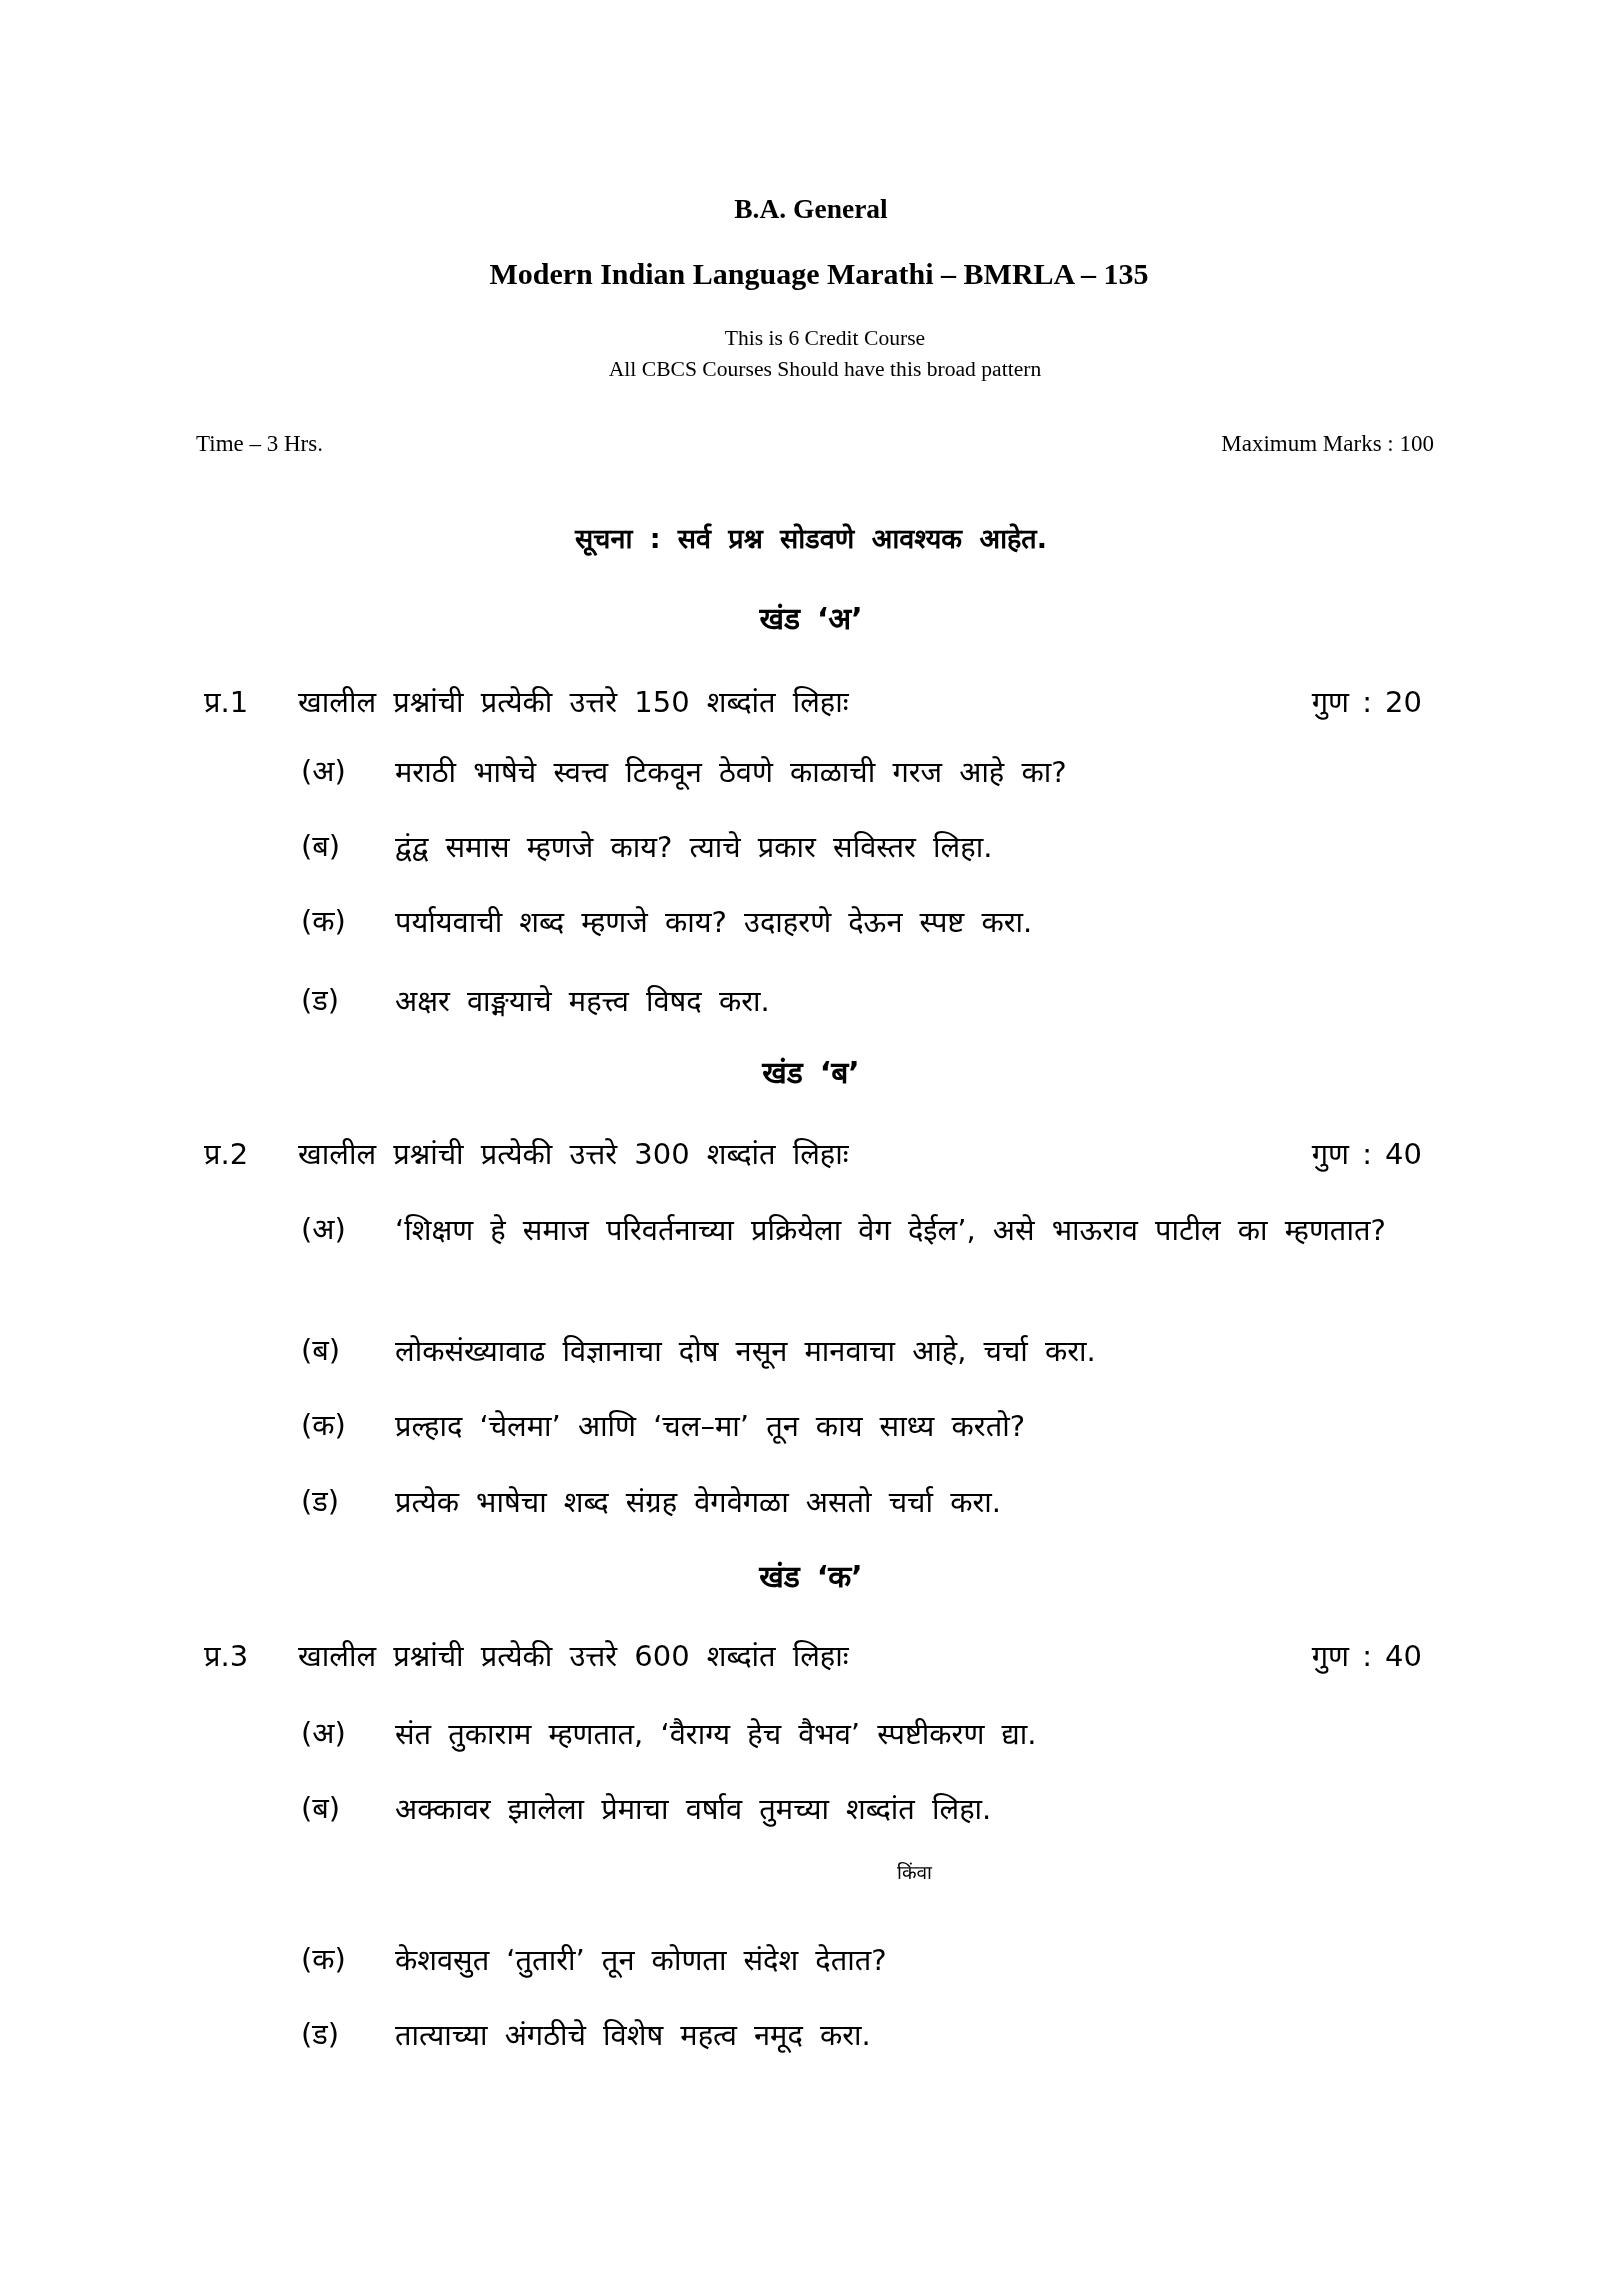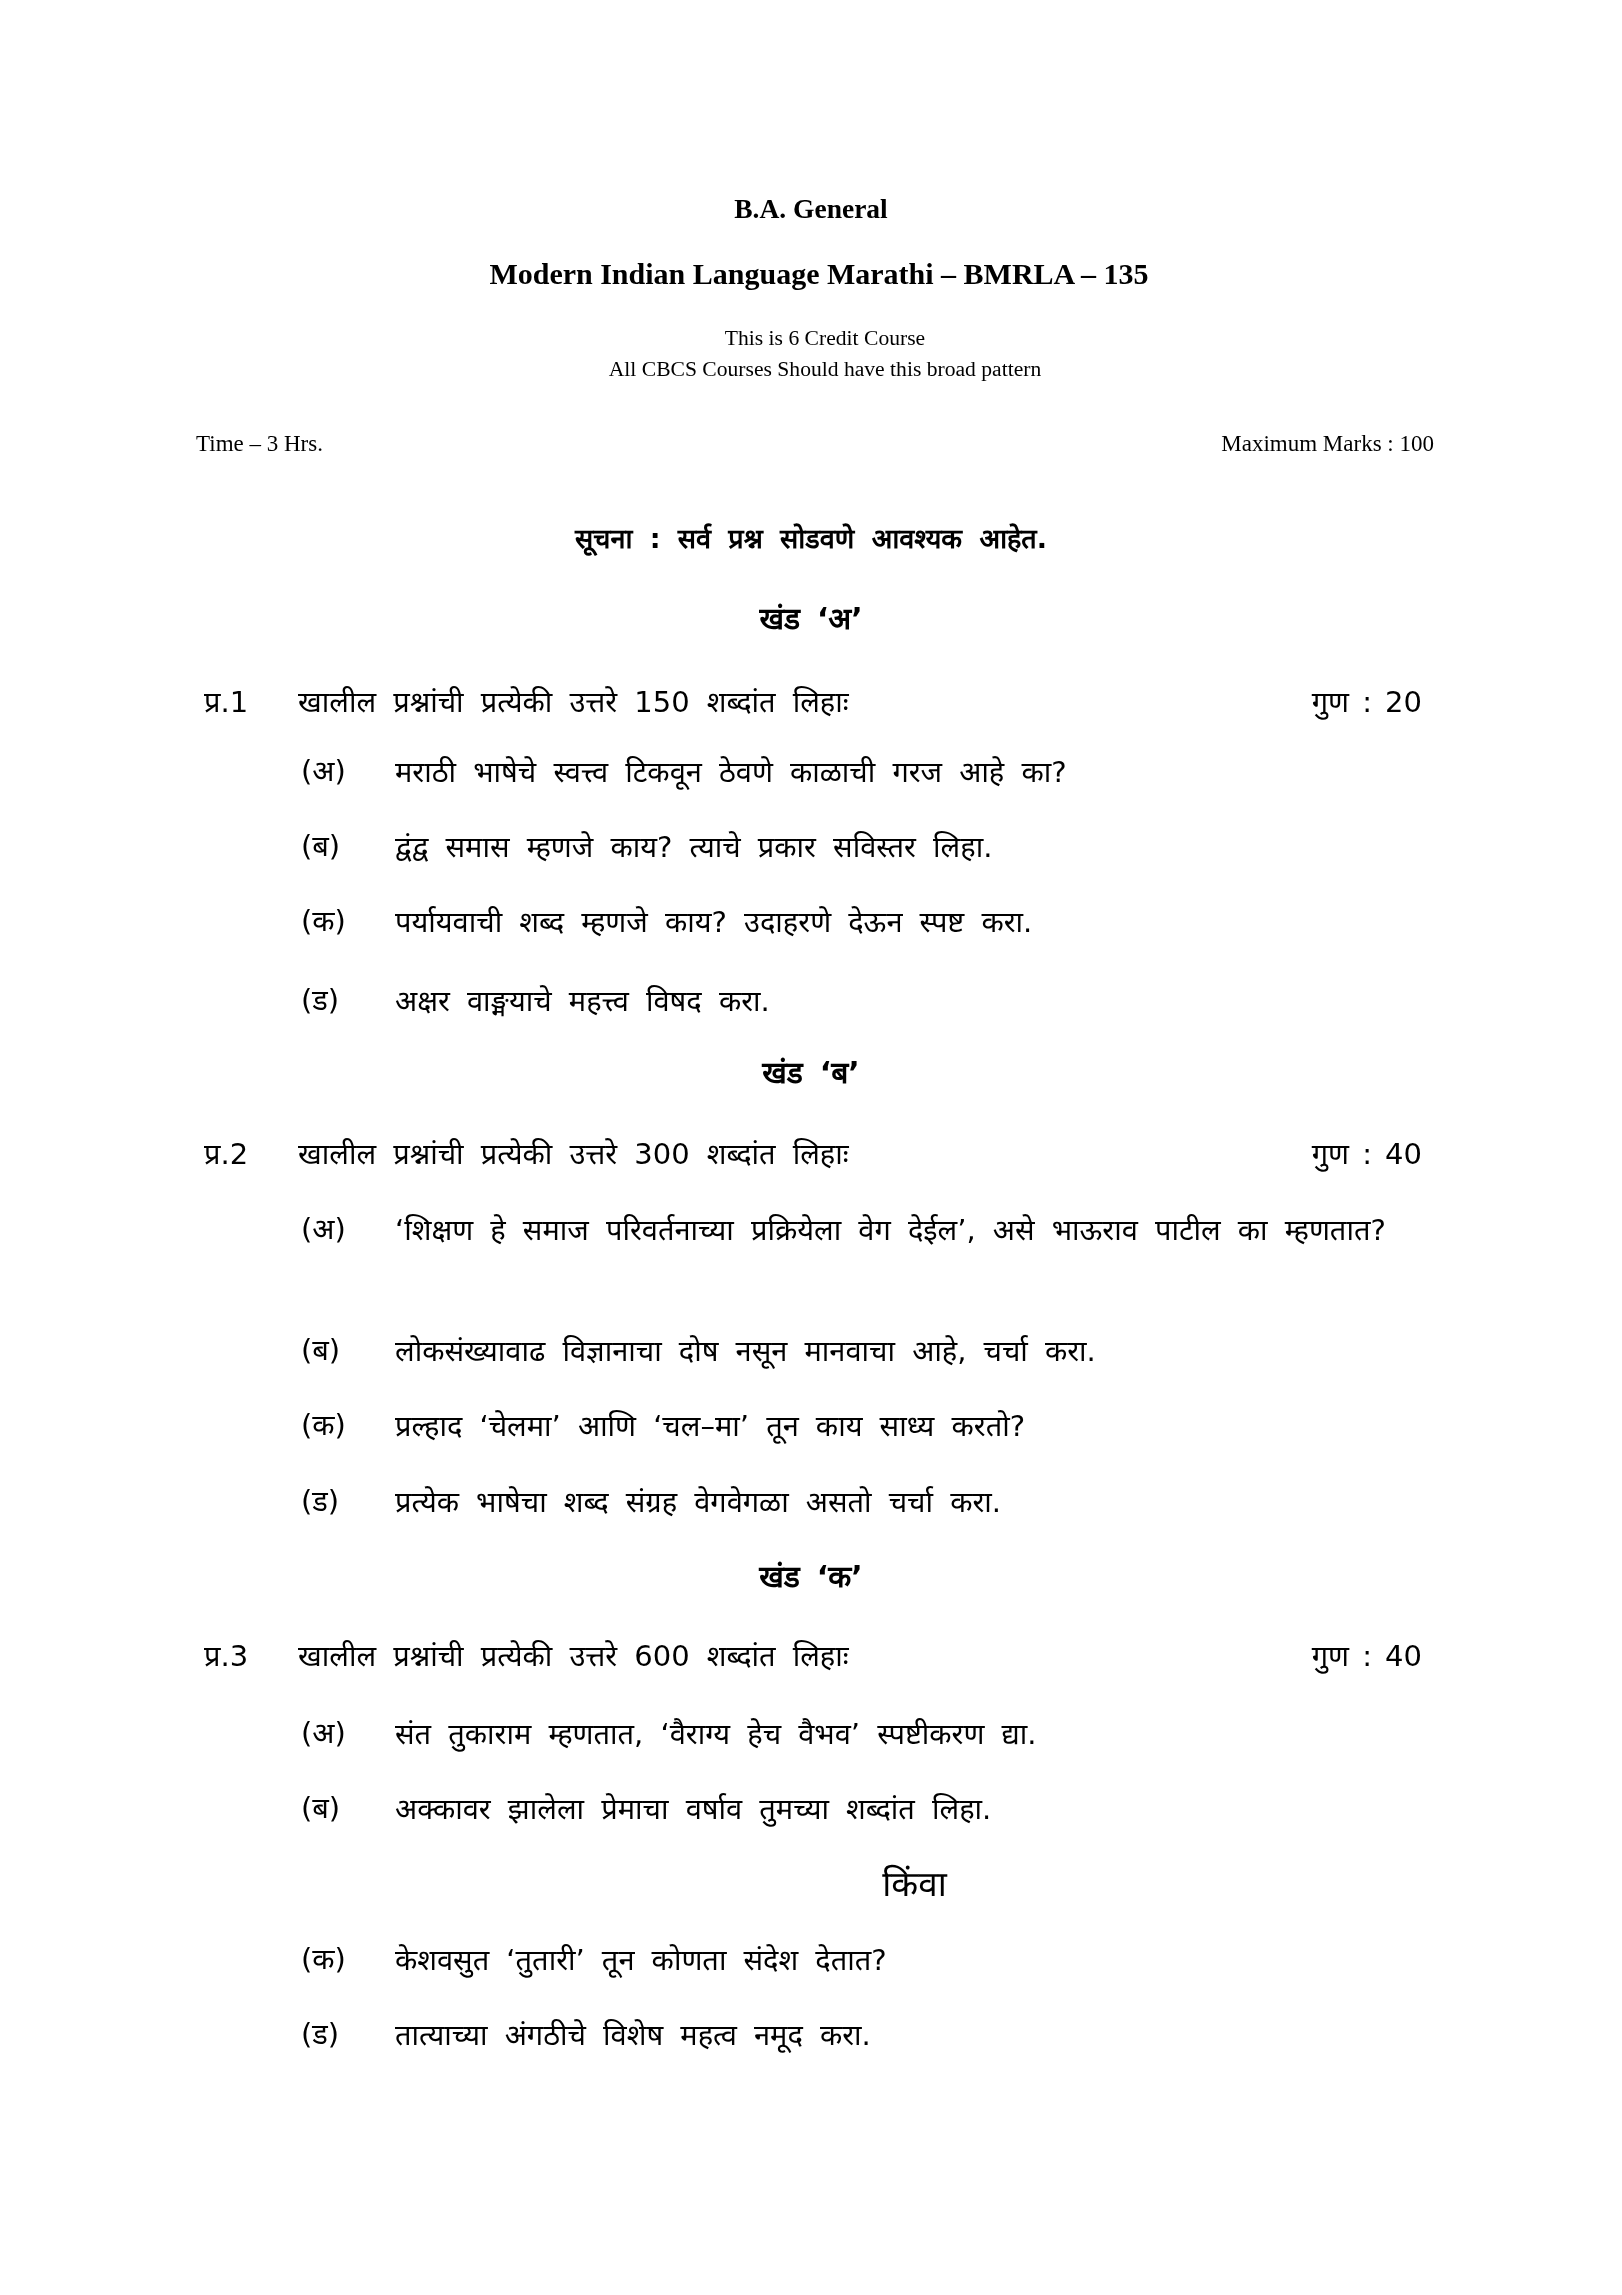--- a/index.html
+++ b/index.html
@@ -35,21 +35,21 @@
   .qno   { position: absolute; left: 204px; white-space: nowrap; }
   .qtext { position: absolute; left: 298px; white-space: nowrap; word-spacing: 7.9px; }
   .qmarks{ position: absolute; right: 200px; white-space: nowrap; word-spacing: 3.9px; }
 
   .subrow   { position: absolute; left: 0; width: 100%; font-size: 29px; }
   .sublabel { position: absolute; left: 301px; white-space: nowrap; }
   .subtext  { position: absolute; left: 395px; width: 1039px; word-spacing: 7.9px; line-height: 44px; }
   .oneline  { white-space: nowrap; }
   .justify  { text-align: justify; }
 
-  .or-divider { position: absolute; left: 395px; width: 1039px; text-align: center; font-size: 35px; }
+  .or-divider { position: absolute; left: 395px; width: 1039px; text-align: center; font-size: 19px; }
 </style>
 </head>
 <body>
 
 <div class="page">
 
   <div class="abs serif bold center degree" style="top:193px">B.A. General</div>
 
   <div class="abs serif bold center course" style="top:257px">Modern Indian Language Marathi – BMRLA – 135</div>
 

